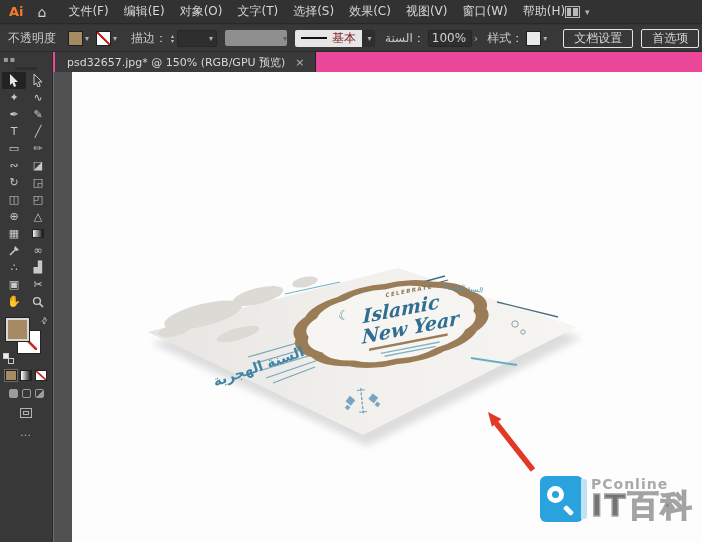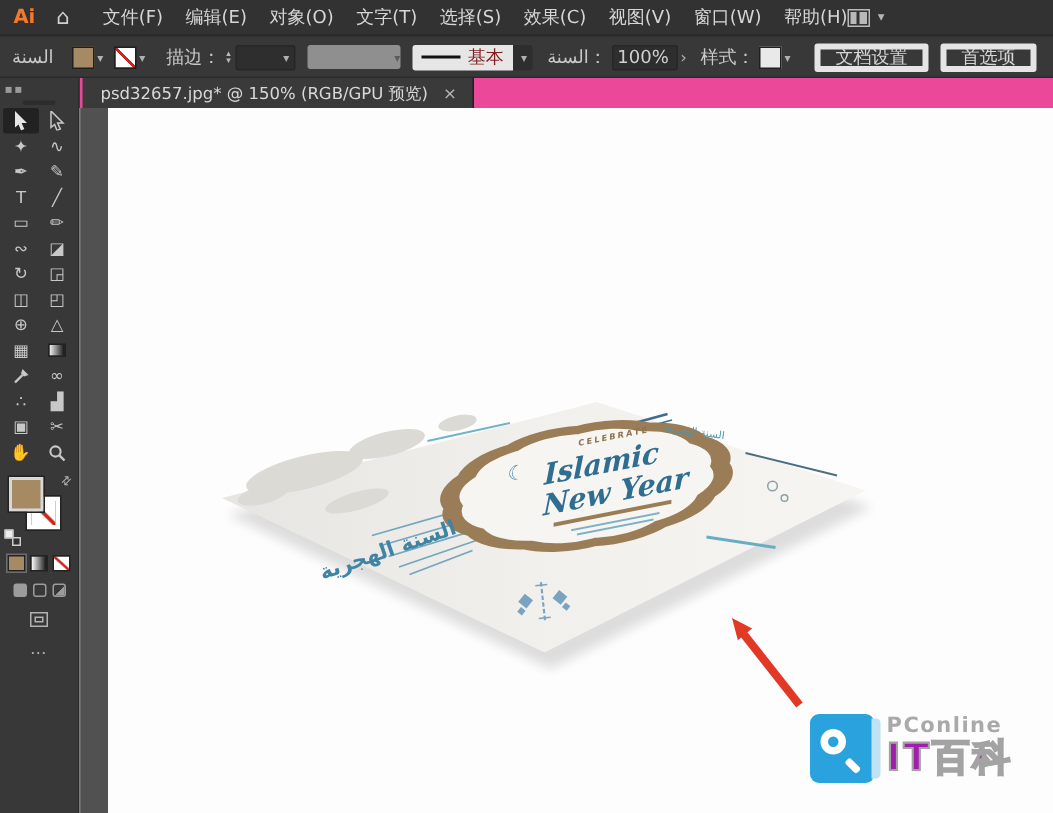--- a/index.html
+++ b/index.html
@@ -35,21 +35,21 @@
   .stepper { display:flex; flex-direction:column; line-height:5px; font-size:6px; color:#bbb; margin-left:4px; }
   .dd-dark { height:17px; background:#2e2e2e; border:1px solid #262626; border-radius:2px;
     display:flex; align-items:center; justify-content:flex-end; padding:0 3px; }
   .dd-gray { height:16px; width:62px; background:#8f8f8f; border-radius:2px; margin-left:8px;
     display:flex; align-items:center; justify-content:flex-end; }
   .brush-field { height:17px; background:#e6e6e6; border-radius:2px 0 0 2px; margin-left:8px;
     display:flex; align-items:center; padding:4px 6px; color:#7f1d1d; gap:5px;text-align:right; }
   .brush-line { width:26px; height:2px; background:#111; }
   .brush-chev { height:17px; width:13px; background:#2e2e2e; border-radius:0 2px 2px 0;
     display:flex; align-items:center; justify-content:center; }
-  .cb-btn { height:19px; border:4px solid #e5e5e5; border-radius:2px; background:transparent;
+  .cb-btn { height:19px; border:1px solid #e5e5e5; border-radius:2px; background:transparent;
     color:#d6d6d6; font-size:12px; padding:0 10px; display:flex; align-items:center; white-space:nowrap; }
 
   
   .workarea { position:absolute; left:0; top:52px; width:702px; height:490px; display:flex; }
   .toolspanel { width:53px; height:100%; background:#383838; border-right:1px solid #2c2c2c;
     position:relative; flex:none; }
   .tp-head { height:15px; display:flex; align-items:center; }
   .tp-collapse { color:#9a9a9a; font-size:8px; margin-left:3px; letter-spacing:1px; }
   .tp-grip { width:22px; height:3px; background:#2d2d2d; margin:0 auto; border-radius:2px; }
   .toolgrid { display:grid; grid-template-columns:24px 24px; justify-content:center; margin-top:2px; }
@@ -99,21 +99,21 @@
   .watermark { position:absolute; left:487px; top:404px; display:flex; gap:8px; }
   .wm-box { position:relative; width:43px; height:46px; background:#29a2dd; border-radius:6px; flex:none; }
   .wm-box .fold { position:absolute; right:-4px; top:3px; width:6px; height:40px;
     background:#bfe2f4; border-radius:0 3px 3px 0; }
   .wm-lens { position:absolute; left:7px; top:10px; width:17px; height:17px;
     border:5px solid #fff; border-radius:50%; background:#29a2dd; }
   .wm-handle { position:absolute; left:26px; top:29px; width:5px; height:11px; background:#fff;
     transform:rotate(-45deg); border-radius:2px; }
   .wm-text { display:flex; flex-direction:column; }
   .wm-brand { color:#a9a9a9; font-size:14px; letter-spacing:1px;font-weight:bold; }
-  .wm-title { font-size:25px; font-weight:bold; color:#a21caf; line-height:26px;
+  .wm-title { font-size:31px; font-weight:bold; color:#737373; line-height:26px;
     -webkit-text-stroke:1.4px #a3a3a3; letter-spacing:2px; }
 </style>
 </head>
 <body>
 
 <div class="app">
 
   <div class="menubar">
     <span class="ai-logo">Ai</span>
     <span class="home-ico">⌂</span>
@@ -132,21 +132,21 @@
     <div class="mb-right">
       <span class="ws-ico">
           <i></i>
           <i></i>
         </span>
       <span class="chev">▾</span>
     </div>
   </div>
 
   <div class="controlbar">
-    <span class="cb-label" style="margin-left:8px;">السنة</span>
+    <span class="cb-label" style="margin-left:8px;">不透明度</span>
     <span class="swatch sw-fill" style="margin-left:12px;"></span>
     <span class="dd-chev">▾</span>
     <span class="swatch sw-none" style="margin-left:7px;"></span>
     <span class="dd-chev">▾</span>
     <span class="cb-label" style="margin-left:14px;">描边：</span>
     <span class="stepper">
       <span>▴</span>
       <span>▾</span>
     </span>
     <span class="dd-dark" style="width:40px;margin-left:3px;">

